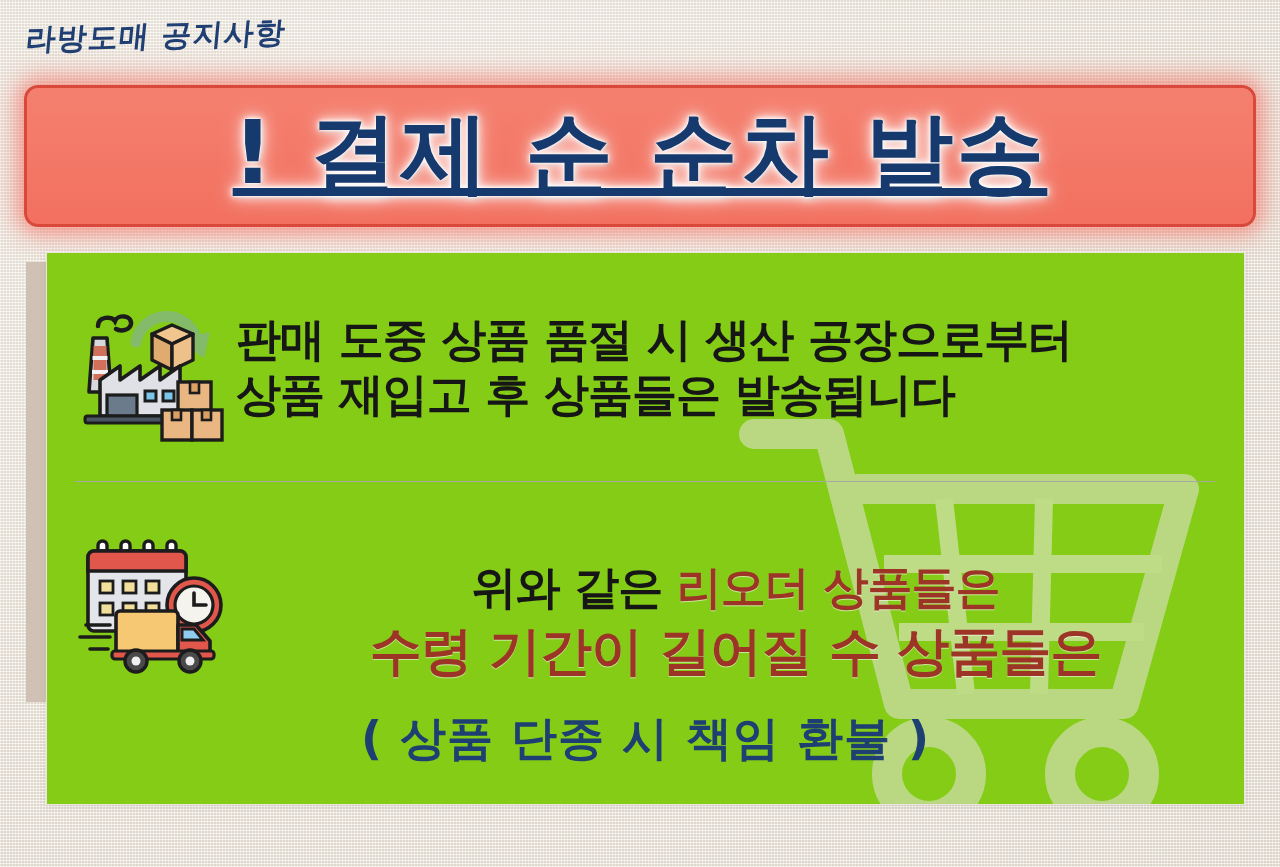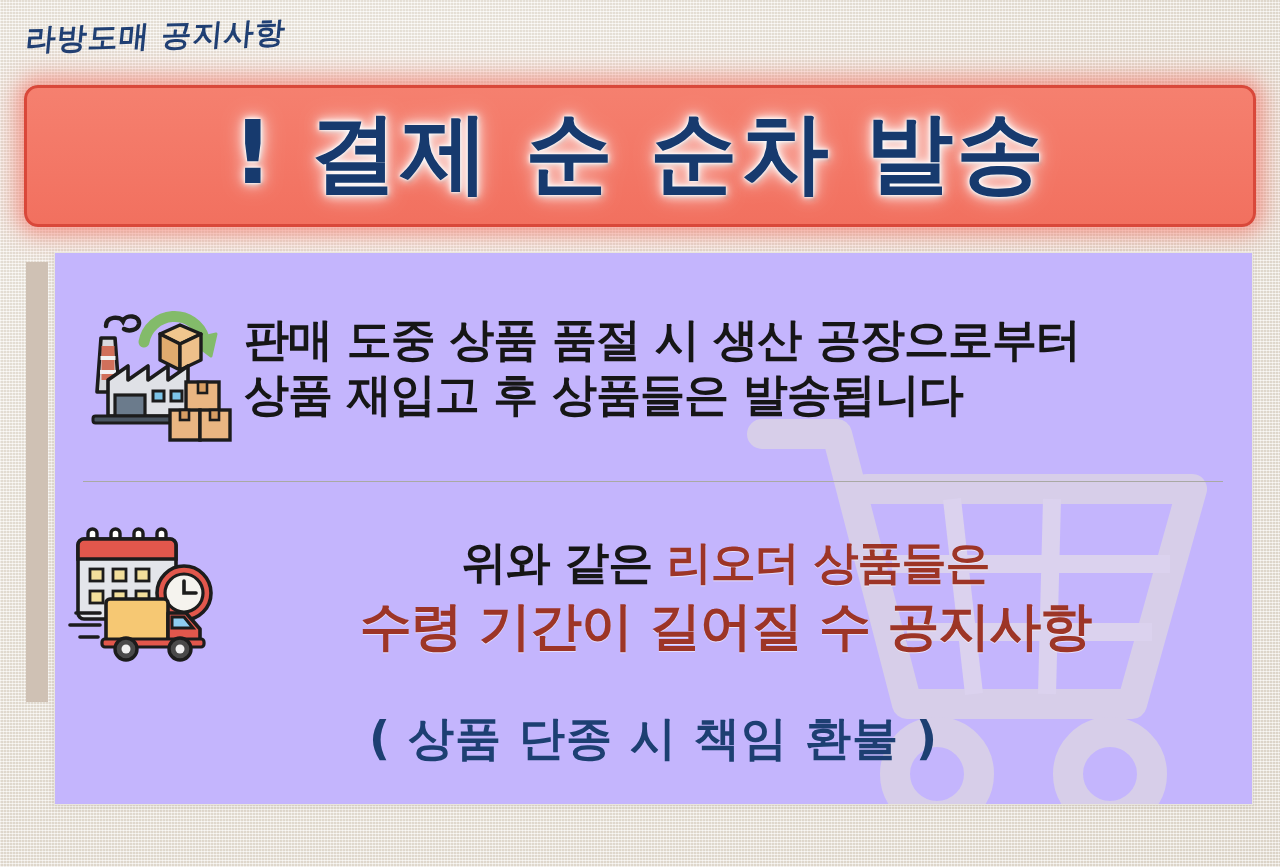--- a/index.html
+++ b/index.html
@@ -68,59 +68,59 @@
     font-weight:900;
     color:#173a6e;
     letter-spacing:3px;
     white-space:nowrap;
     line-height:1;
     text-shadow:
       0 0 2px #ffffff, 0 0 4px #ffffff, 0 0 8px rgba(255,255,255,.95),
       0 0 15px rgba(255,255,255,.8), 0 0 24px rgba(255,255,255,.5),
       2px 3px 3px rgba(60,20,15,.22);
     padding-bottom:6px;
+    text-decoration:underline;
   }
 
   
   #accent-bar{
     position:absolute;
     left:26px; top:262px;
     width:22px; height:440px;
     background:#cfc1b4;
     z-index:3;
   }
   #content-card{
     position:absolute;
     left:46px; top:252px;
     width:1199px; height:553px;
-    background:#c4b5fd;
+    background:#84cc16;
     border:1px solid #e9e5dd;
     box-shadow:0 2px 7px rgba(100,90,75,.10);
     z-index:4;
     overflow:hidden;
-    margin-left:8px;
   }
 
   
   #cart-watermark{
     position:absolute;
     right:-10px; bottom:-40px;
     width:560px; height:470px;
     opacity:.55;
     z-index:1;
     pointer-events:none;
   }
 
   #card-inner{ position:relative; z-index:2; width:100%; height:100%; }
 
   
   .info-row{ position:absolute; display:flex; align-items:center; }
 
   #row-restock{ left:24px; top:30px; width:1160px; height:170px; }
-  #row-reorder{ left:8px; top:255px; width:1160px; height:175px; }
+  #row-reorder{ left:26px; top:255px; width:1160px; height:175px;align-items:flex-end; }
 
   .row-icon{ flex:0 0 auto; width:165px; display:flex; align-items:center; justify-content:center; }
   .row-text{ flex:1 1 auto; }
 
   .line{ white-space:nowrap; line-height:1.22; }
 
   .txt-black{
     font-family:"DejaVu Sans","Liberation Sans",sans-serif;
     font-size:45px; font-weight:700; color:#161616;
     letter-spacing:-1px;
@@ -272,21 +272,21 @@
               <line x1="10" y1="92" x2="34" y2="92"></line>
               <line x1="4" y1="104" x2="34" y2="104"></line>
               <line x1="14" y1="116" x2="32" y2="116"></line>
             </g>
           </svg>
         </div>
         <div class="row-text">
           <div class="line l1">
             <span class="txt-black">위와 같은 </span><span class="txt-black txt-red">리오더 상품들은</span>
           </div>
-          <div class="line l2 txt-black txt-red">수령 기간이 길어질 수 공지사항</div>
+          <div class="line l2 txt-black txt-red">수령 기간이 길어질 수 상품들은</div>
         </div>
       </div>
 
       <div id="footnote">( 상품 단종 시 책임 환불 )</div>
 
     </div>
   </div>
 </div>
 
 </body></html>

